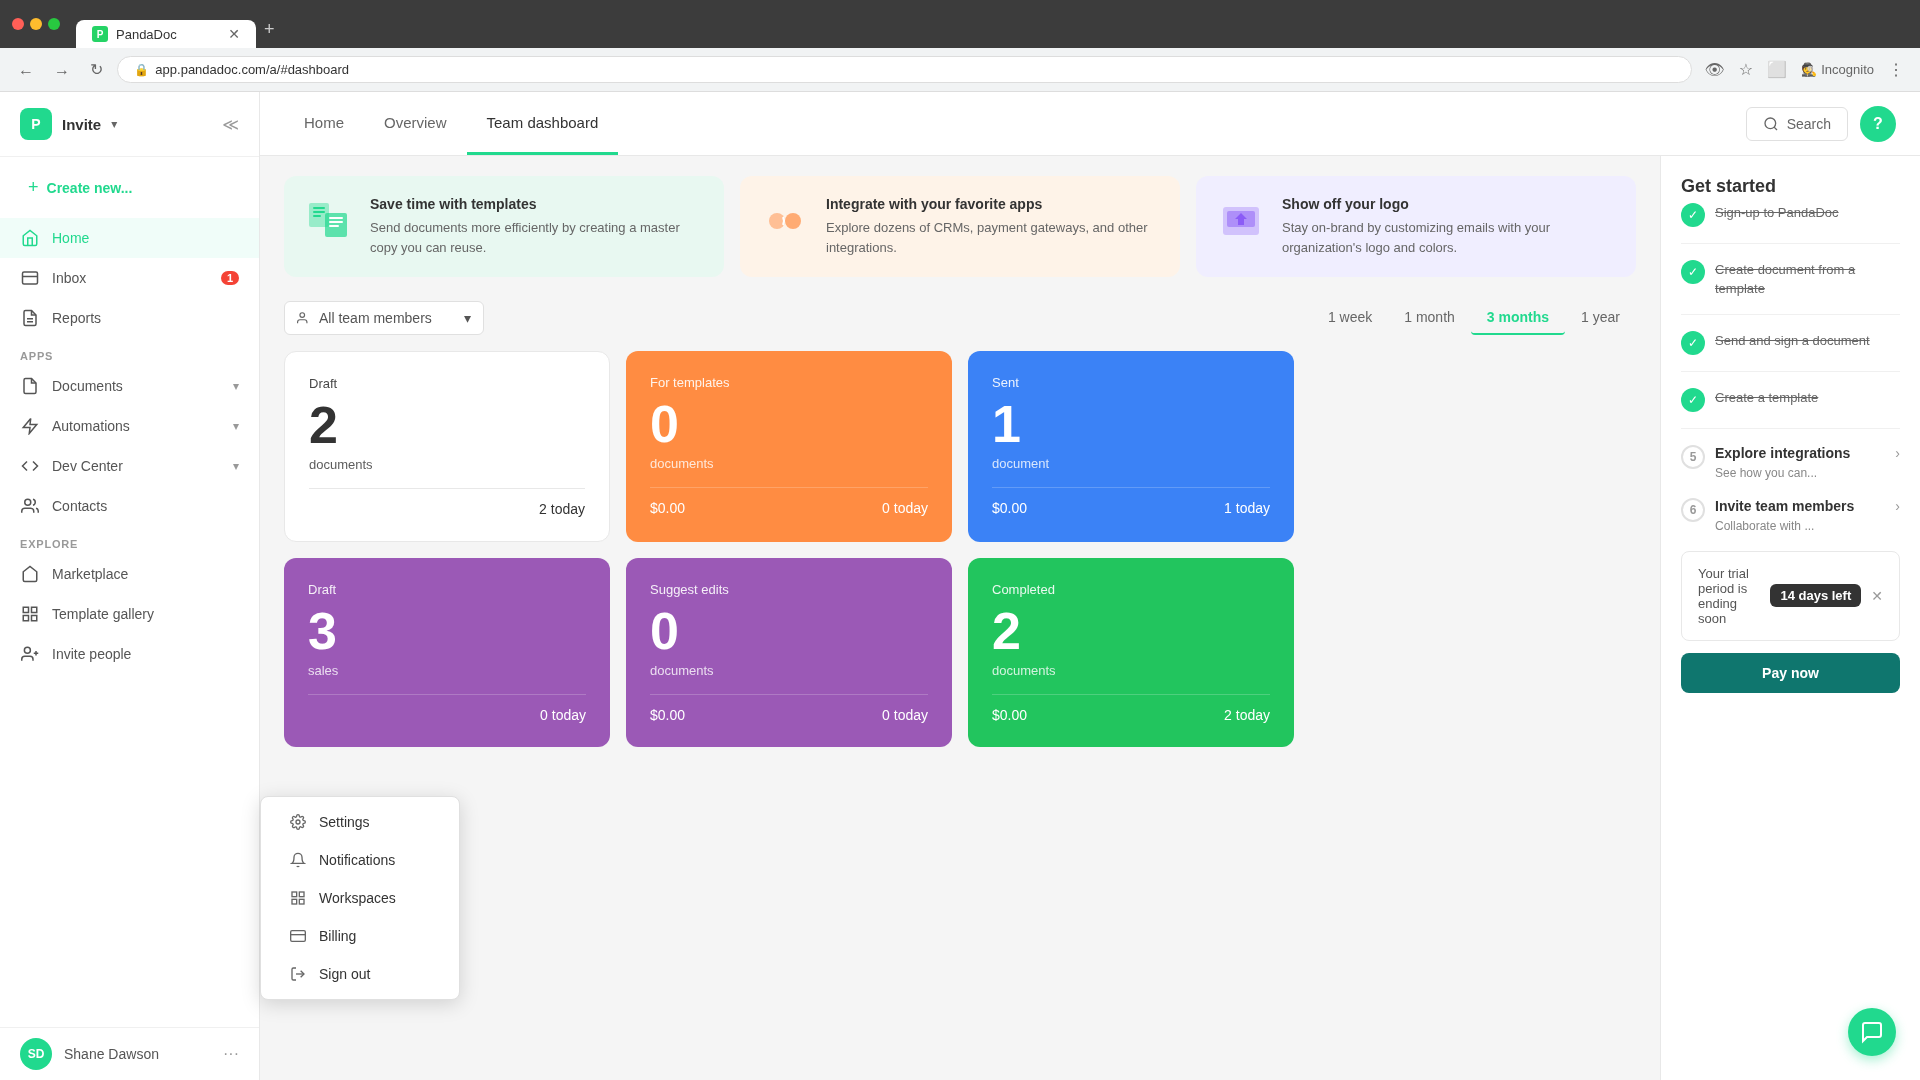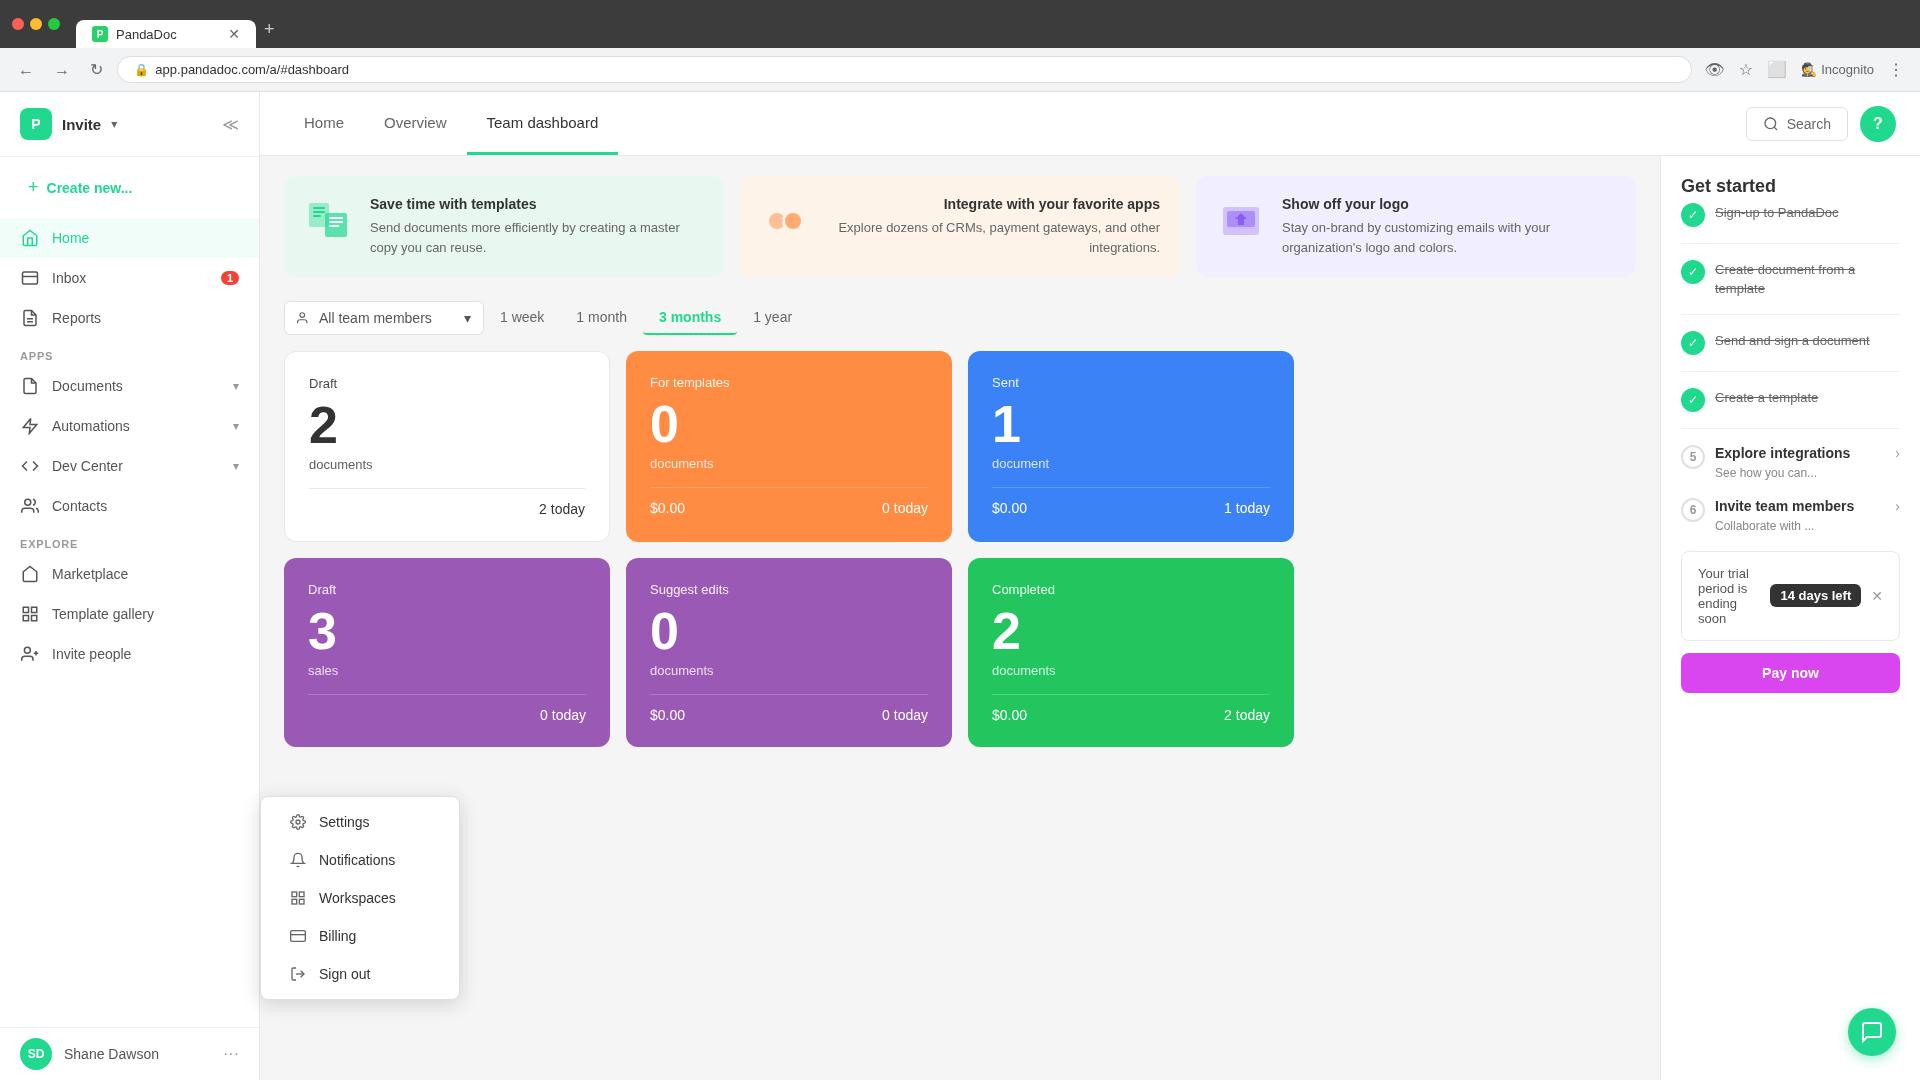--- a/index.html
+++ b/index.html
@@ -64,28 +64,28 @@
     .help-btn { width: 36px; height: 36px; background: #21d98e; border-radius: 50%; display: flex; align-items: center; justify-content: center; color: white; font-weight: bold; font-size: 16px; cursor: pointer; }
 
     
     .content-area { display: flex; flex: 1; overflow: hidden; }
     .main-panel { flex: 1; overflow-y: auto; padding: 20px 24px; }
 
     
     .promo-cards { display: grid; grid-template-columns: repeat(3, 1fr); gap: 16px; margin-bottom: 24px; }
     .promo-card { border-radius: 12px; padding: 20px; display: flex; gap: 16px; align-items: flex-start; }
     .promo-card.green { background: #e8f8f1; }
-    .promo-card.orange { background: #fef3e8; text-align: right; }
+    .promo-card.orange { background: #fef3e8; }
     .promo-card.purple { background: #f0eeff; }
     .promo-card-icon { width: 50px; height: 50px; flex-shrink: 0; display: flex; align-items: center; justify-content: center; }
     .promo-card-text h3 { font-size: 14px; font-weight: 700; color: #333; margin-bottom: 6px; }
     .promo-card-text p { font-size: 13px; color: #666; line-height: 1.5; }
 
     
-    .filters-row { display: flex; align-items: center; justify-content: flex-start; margin-bottom: 16px; }
+    .filters-row { display: flex; align-items: center; justify-content: space-between; margin-bottom: 16px; }
     .team-filter { display: flex; align-items: center; gap: 8px; border: 1px solid #e0e0e0; border-radius: 6px; padding: 8px 12px; cursor: pointer; font-size: 14px; color: #555; background: white; min-width: 200px; }
     .time-filters { display: flex; gap: 0; }
     .time-filter { padding: 8px 16px; font-size: 14px; color: #666; cursor: pointer; border-radius: 4px; }
     .time-filter.active { color: #21d98e; font-weight: 600; border-bottom: 2px solid #21d98e; }
 
     
     .stats-grid { display: grid; grid-template-columns: repeat(4, 1fr); gap: 16px; margin-bottom: 16px; }
     .stats-card { border-radius: 12px; padding: 24px; color: white; }
     .stats-card.white { background: #fff; border: 1px solid #e8e8e8; color: #333; }
     .stats-card.orange { background: #ff8c42; }
@@ -119,21 +119,21 @@
     .checklist-step-content { flex: 1; }
     .checklist-step-title { font-size: 14px; font-weight: 600; color: #333; margin-bottom: 4px; }
     .checklist-step-desc { font-size: 12px; color: #888; line-height: 1.4; }
 
     
     .trial-banner { background: #fff; border: 1px solid #e8e8e8; border-radius: 8px; padding: 14px 16px; margin-top: 16px; display: flex; align-items: center; justify-content: space-between; gap: 10px; }
     .trial-text { font-size: 13px; color: #555; }
     .trial-days { background: #333; color: white; border-radius: 6px; padding: 4px 10px; font-size: 13px; font-weight: 700; white-space: nowrap; }
     .trial-close { color: #999; cursor: pointer; font-size: 14px; }
 
-    .pay-now-btn { width: 100%; background: #d946ef; color: white; border: none; border-radius: 8px; padding: 12px; font-size: 14px; font-weight: 600; cursor: pointer; margin-top: 12px; }
+    .pay-now-btn { width: 100%; background: #0f766e; color: white; border: none; border-radius: 8px; padding: 12px; font-size: 14px; font-weight: 600; cursor: pointer; margin-top: 12px; }
 
     
     .chat-bubble { position: fixed; bottom: 20px; right: 20px; width: 48px; height: 48px; background: #21d98e; border-radius: 50%; display: flex; align-items: center; justify-content: center; cursor: pointer; box-shadow: 0 4px 12px rgba(33,217,142,0.4); }
 
     
     .main-panel::-webkit-scrollbar { width: 8px; }
     .main-panel::-webkit-scrollbar-track { background: #f1f1f1; }
     .main-panel::-webkit-scrollbar-thumb { background: #ccc; border-radius: 4px; }
 
     

